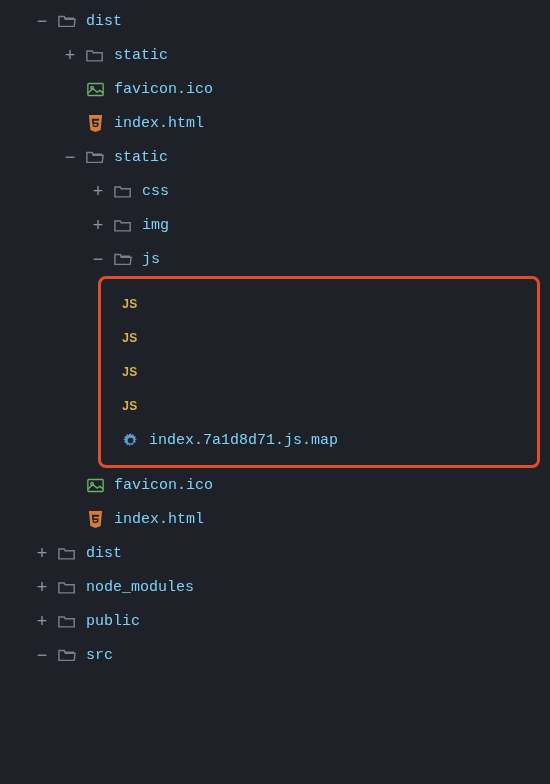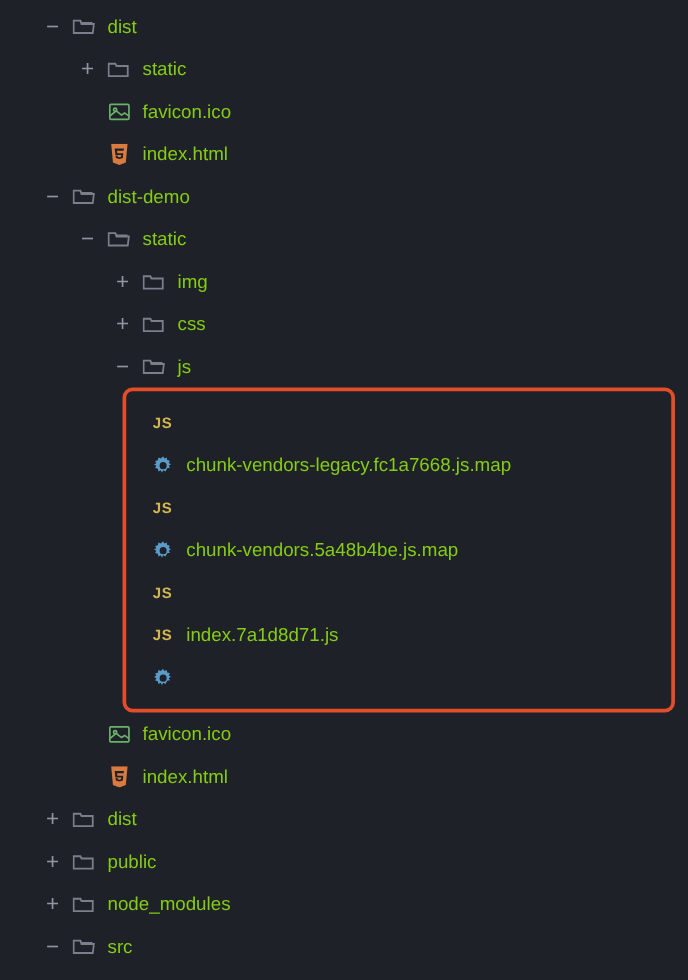--- a/index.html
+++ b/index.html
@@ -49,21 +49,22 @@
     }
     .icon {
       width: 22px;
       display: inline-flex;
       align-items: center;
       justify-content: center;
       flex-shrink: 0;
       margin-right: 8px;
     }
     .label {
-      color: #84cc16;
+      color: #7dd3fc;
+      font-family: Liberation Mono, monospace;
     }
     .highlight-box {
       border: 3px solid #e24d2a;
       border-radius: 8px;
       margin-left: 98px;
       margin-right: 10px;
       padding: 8px 0;
     }
     .highlight-box .row {
       padding-left: 18px;
@@ -140,30 +141,20 @@
       <span class="indent"></span>
     <span class="icon html-icon">
       <svg width="15" height="17" viewBox="0 0 16 18">
           <path d="M1 0 L15 0 L13.5 16 L8 18 L2.5 16 Z"></path>
           <path fill="#1e2127" d="M4 4 L12 4 L11.5 6 L6 6 L6.3 8 L11.3 8 L11 12 L8 13 L5 12 L4.8 10 L6.5 10 L6.6 11 L8 11.5 L9.4 11 L9.6 9.5 L4.6 9.5 Z"></path>
         </svg>
     </span>
     <span class="label">index.html</span>
   </div>
 
-  <div class="row">
-    <span class="indent"></span>
-    <span class="toggle minus"></span>
-    <span class="icon folder-open">
-      <svg width="18" height="16" viewBox="0 0 20 16">
-          <path d="M1 3 L1 14 L18 14 L19 6 L8 6 L7 3 Z M1 3 L7 3 L8 5 L17 5 L17 6"></path>
-        </svg>
-    </span>
-    <span class="label">dist-demo</span>
-  </div>
 
   <div class="row">
     <span class="indent"></span>
       <span class="indent"></span>
     <span class="toggle minus"></span>
     <span class="icon folder-open">
       <svg width="18" height="16" viewBox="0 0 20 16">
           <path d="M1 3 L1 14 L18 14 L19 6 L8 6 L7 3 Z M1 3 L7 3 L8 5 L17 5 L17 6"></path>
         </svg>
     </span>
@@ -173,85 +164,69 @@
   <div class="row">
     <span class="indent"></span>
       <span class="indent"></span>
       <span class="indent"></span>
     <span class="toggle plus"></span>
     <span class="icon folder-closed">
       <svg width="18" height="15" viewBox="0 0 20 16">
           <path d="M1 3 L1 14 L18 14 L18 5 L8 5 L7 3 Z"></path>
         </svg>
     </span>
+    <span class="label">css</span>
+  </div>
+
+  <div class="row">
+    <span class="indent"></span>
+      <span class="indent"></span>
+      <span class="indent"></span>
+    <span class="toggle plus"></span>
+    <span class="icon folder-closed">
+      <svg width="18" height="15" viewBox="0 0 20 16">
+          <path d="M1 3 L1 14 L18 14 L18 5 L8 5 L7 3 Z"></path>
+        </svg>
+    </span>
     <span class="label">img</span>
   </div>
 
   <div class="row">
     <span class="indent"></span>
       <span class="indent"></span>
       <span class="indent"></span>
-    <span class="toggle plus"></span>
-    <span class="icon folder-closed">
-      <svg width="18" height="15" viewBox="0 0 20 16">
-          <path d="M1 3 L1 14 L18 14 L18 5 L8 5 L7 3 Z"></path>
-        </svg>
-    </span>
-    <span class="label">css</span>
-  </div>
-
-  <div class="row">
-    <span class="indent"></span>
-      <span class="indent"></span>
-      <span class="indent"></span>
     <span class="toggle minus"></span>
     <span class="icon folder-open">
       <svg width="18" height="16" viewBox="0 0 20 16">
           <path d="M1 3 L1 14 L18 14 L19 6 L8 6 L7 3 Z M1 3 L7 3 L8 5 L17 5 L17 6"></path>
         </svg>
     </span>
     <span class="label">js</span>
   </div>
 
   <div class="highlight-box">
+    <div class="row">
+      <span class="icon js-icon">JS</span>
+    </div>
+    <div class="row">
+      <span class="icon js-icon">JS</span>
+    </div>
+    <div class="row">
+      <span class="icon js-icon">JS</span>
+    </div>
     <div class="row">
       <span class="icon js-icon">JS</span>
     </div>
     <div class="row">
       <span class="icon gear-icon">
         <svg width="15" height="15" viewBox="0 0 16 16">
             <path d="M8 0l1 2 2-1 .5 2.3 2.3.5-1 2 2 1-2 1 1 2-2.3.5L10 13l-2-1-1 2-1-2-2 1-.5-2.3L1.2 10l1-2-2-1 2-1-1-2 2.3-.5L4 1l2 1zM8 5a3 3 0 100 6 3 3 0 000-6z"></path>
           </svg>
       </span>
-      <span class="label">chunk-vendors-legacy.fc1a7668.js.map</span>
-    </div>
-    <div class="row">
-      <span class="icon js-icon">JS</span>
-    </div>
-    <div class="row">
-      <span class="icon gear-icon">
-        <svg width="15" height="15" viewBox="0 0 16 16">
-            <path d="M8 0l1 2 2-1 .5 2.3 2.3.5-1 2 2 1-2 1 1 2-2.3.5L10 13l-2-1-1 2-1-2-2 1-.5-2.3L1.2 10l1-2-2-1 2-1-1-2 2.3-.5L4 1l2 1zM8 5a3 3 0 100 6 3 3 0 000-6z"></path>
-          </svg>
-      </span>
-      <span class="label">chunk-vendors.5a48b4be.js.map</span>
-    </div>
-    <div class="row">
-      <span class="icon js-icon">JS</span>
-    </div>
-    <div class="row">
-      <span class="icon js-icon">JS</span>
-      <span class="label">index.7a1d8d71.js</span>
-    </div>
-    <div class="row">
-      <span class="icon gear-icon">
-        <svg width="15" height="15" viewBox="0 0 16 16">
-            <path d="M8 0l1 2 2-1 .5 2.3 2.3.5-1 2 2 1-2 1 1 2-2.3.5L10 13l-2-1-1 2-1-2-2 1-.5-2.3L1.2 10l1-2-2-1 2-1-1-2 2.3-.5L4 1l2 1zM8 5a3 3 0 100 6 3 3 0 000-6z"></path>
-          </svg>
-      </span>
+      <span class="label">index.7a1d8d71.js.map</span>
     </div>
   </div>
 
   <div class="row">
     <span class="indent"></span>
       <span class="indent"></span>
       <span class="indent"></span>
     <span class="icon image-icon">
       <svg width="17" height="15" viewBox="0 0 20 16">
           <rect x="1" y="1" width="18" height="14" rx="1"></rect>
@@ -287,36 +262,36 @@
   </div>
 
   <div class="row">
     <span class="indent"></span>
     <span class="toggle plus"></span>
     <span class="icon folder-closed">
       <svg width="18" height="15" viewBox="0 0 20 16">
           <path d="M1 3 L1 14 L18 14 L18 5 L8 5 L7 3 Z"></path>
         </svg>
     </span>
+    <span class="label">node_modules</span>
+  </div>
+
+  <div class="row">
+    <span class="indent"></span>
+    <span class="toggle plus"></span>
+    <span class="icon folder-closed">
+      <svg width="18" height="15" viewBox="0 0 20 16">
+          <path d="M1 3 L1 14 L18 14 L18 5 L8 5 L7 3 Z"></path>
+        </svg>
+    </span>
     <span class="label">public</span>
   </div>
 
   <div class="row">
     <span class="indent"></span>
-    <span class="toggle plus"></span>
-    <span class="icon folder-closed">
-      <svg width="18" height="15" viewBox="0 0 20 16">
-          <path d="M1 3 L1 14 L18 14 L18 5 L8 5 L7 3 Z"></path>
-        </svg>
-    </span>
-    <span class="label">node_modules</span>
-  </div>
-
-  <div class="row">
-    <span class="indent"></span>
     <span class="toggle minus"></span>
     <span class="icon folder-open">
       <svg width="18" height="16" viewBox="0 0 20 16">
           <path d="M1 3 L1 14 L18 14 L19 6 L8 6 L7 3 Z M1 3 L7 3 L8 5 L17 5 L17 6"></path>
         </svg>
     </span>
     <span class="label">src</span>
   </div>
 
 </div>

